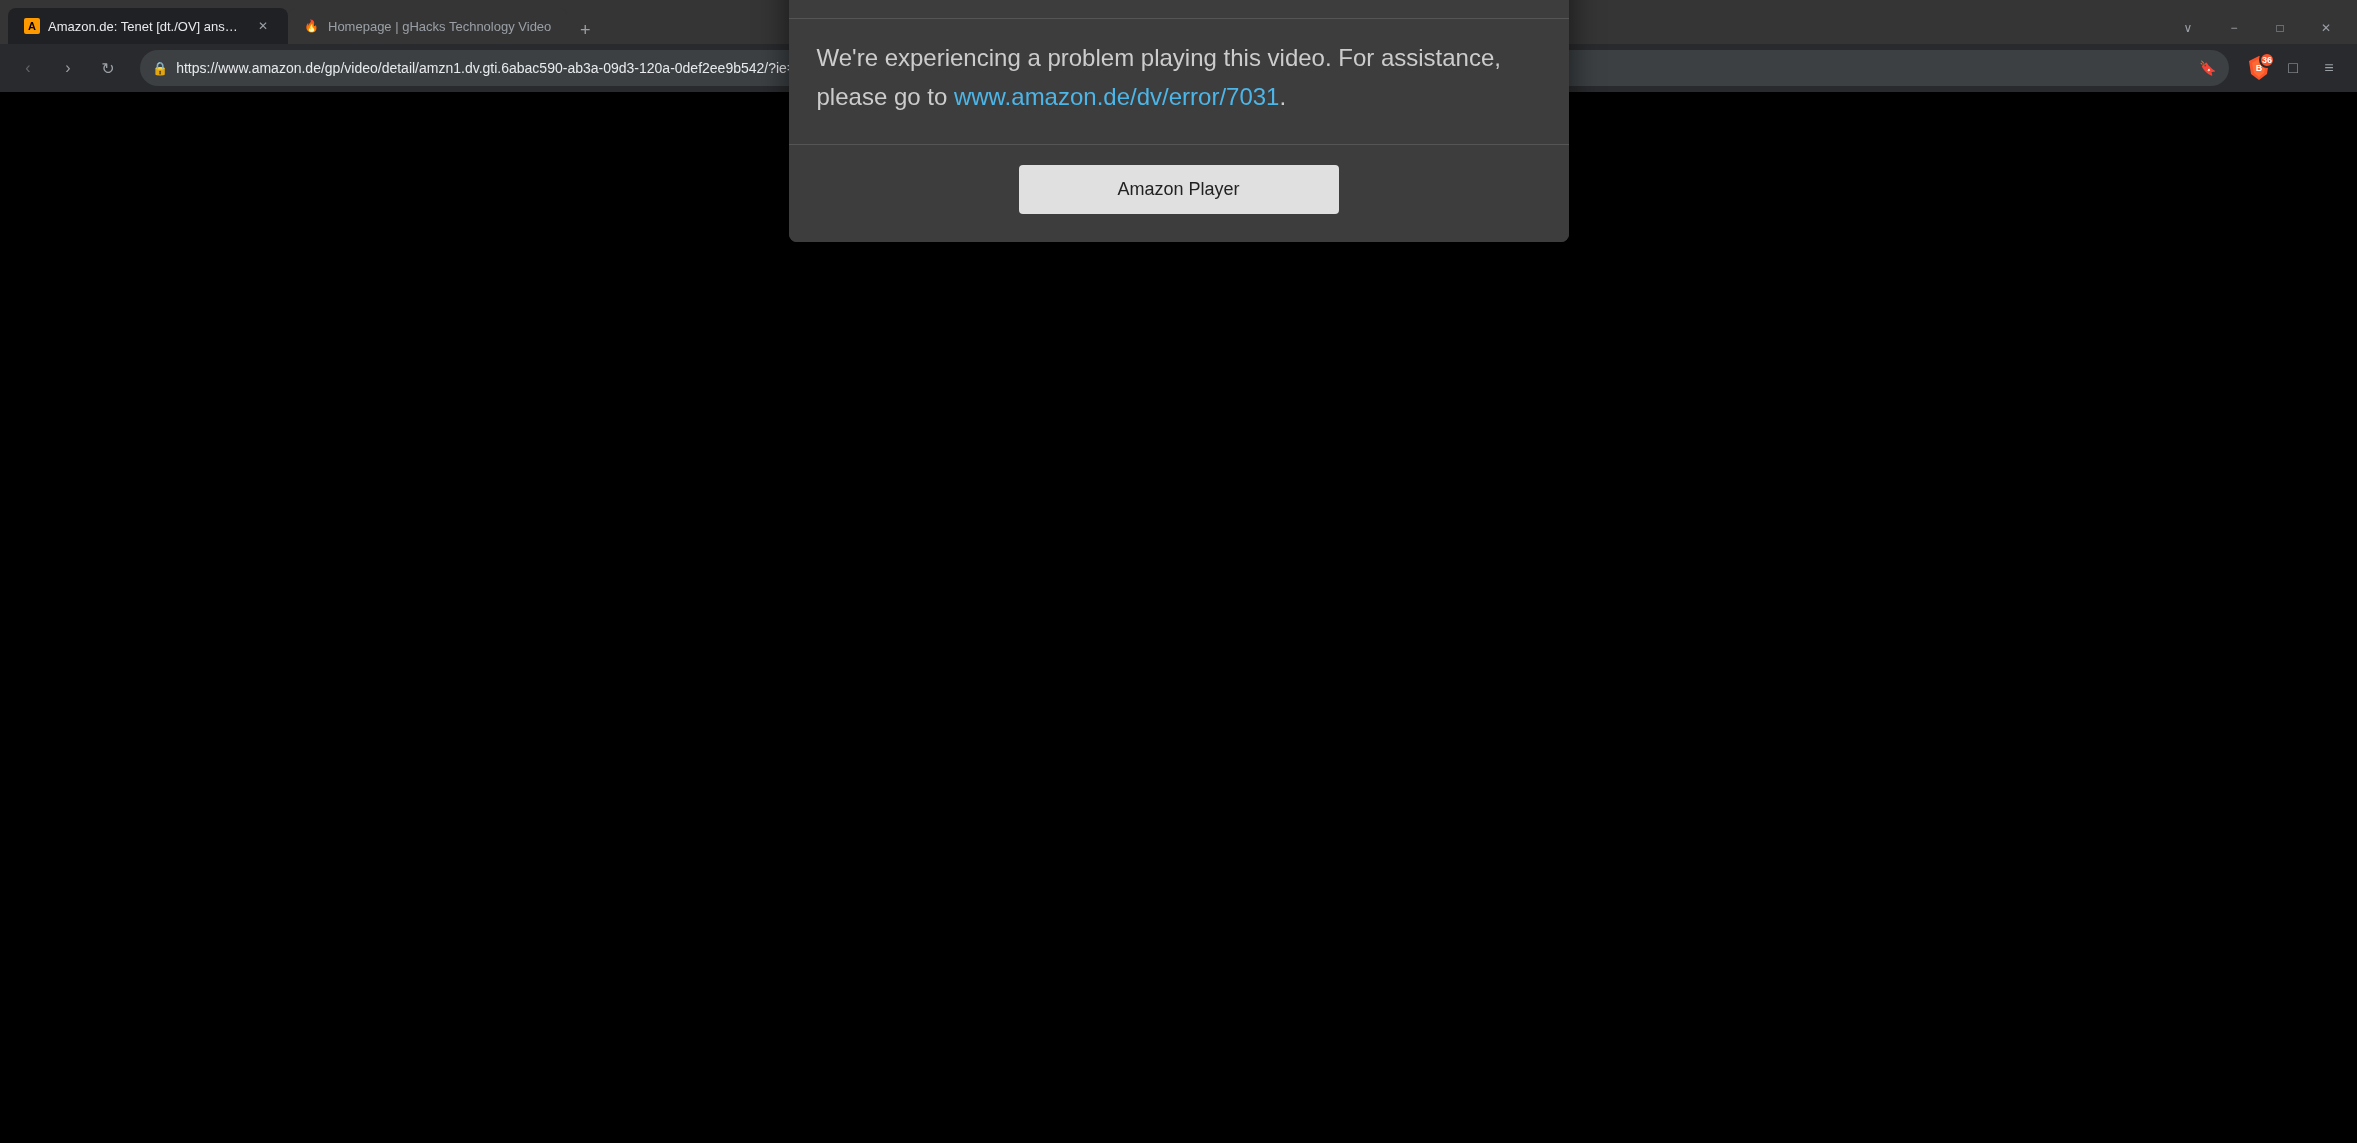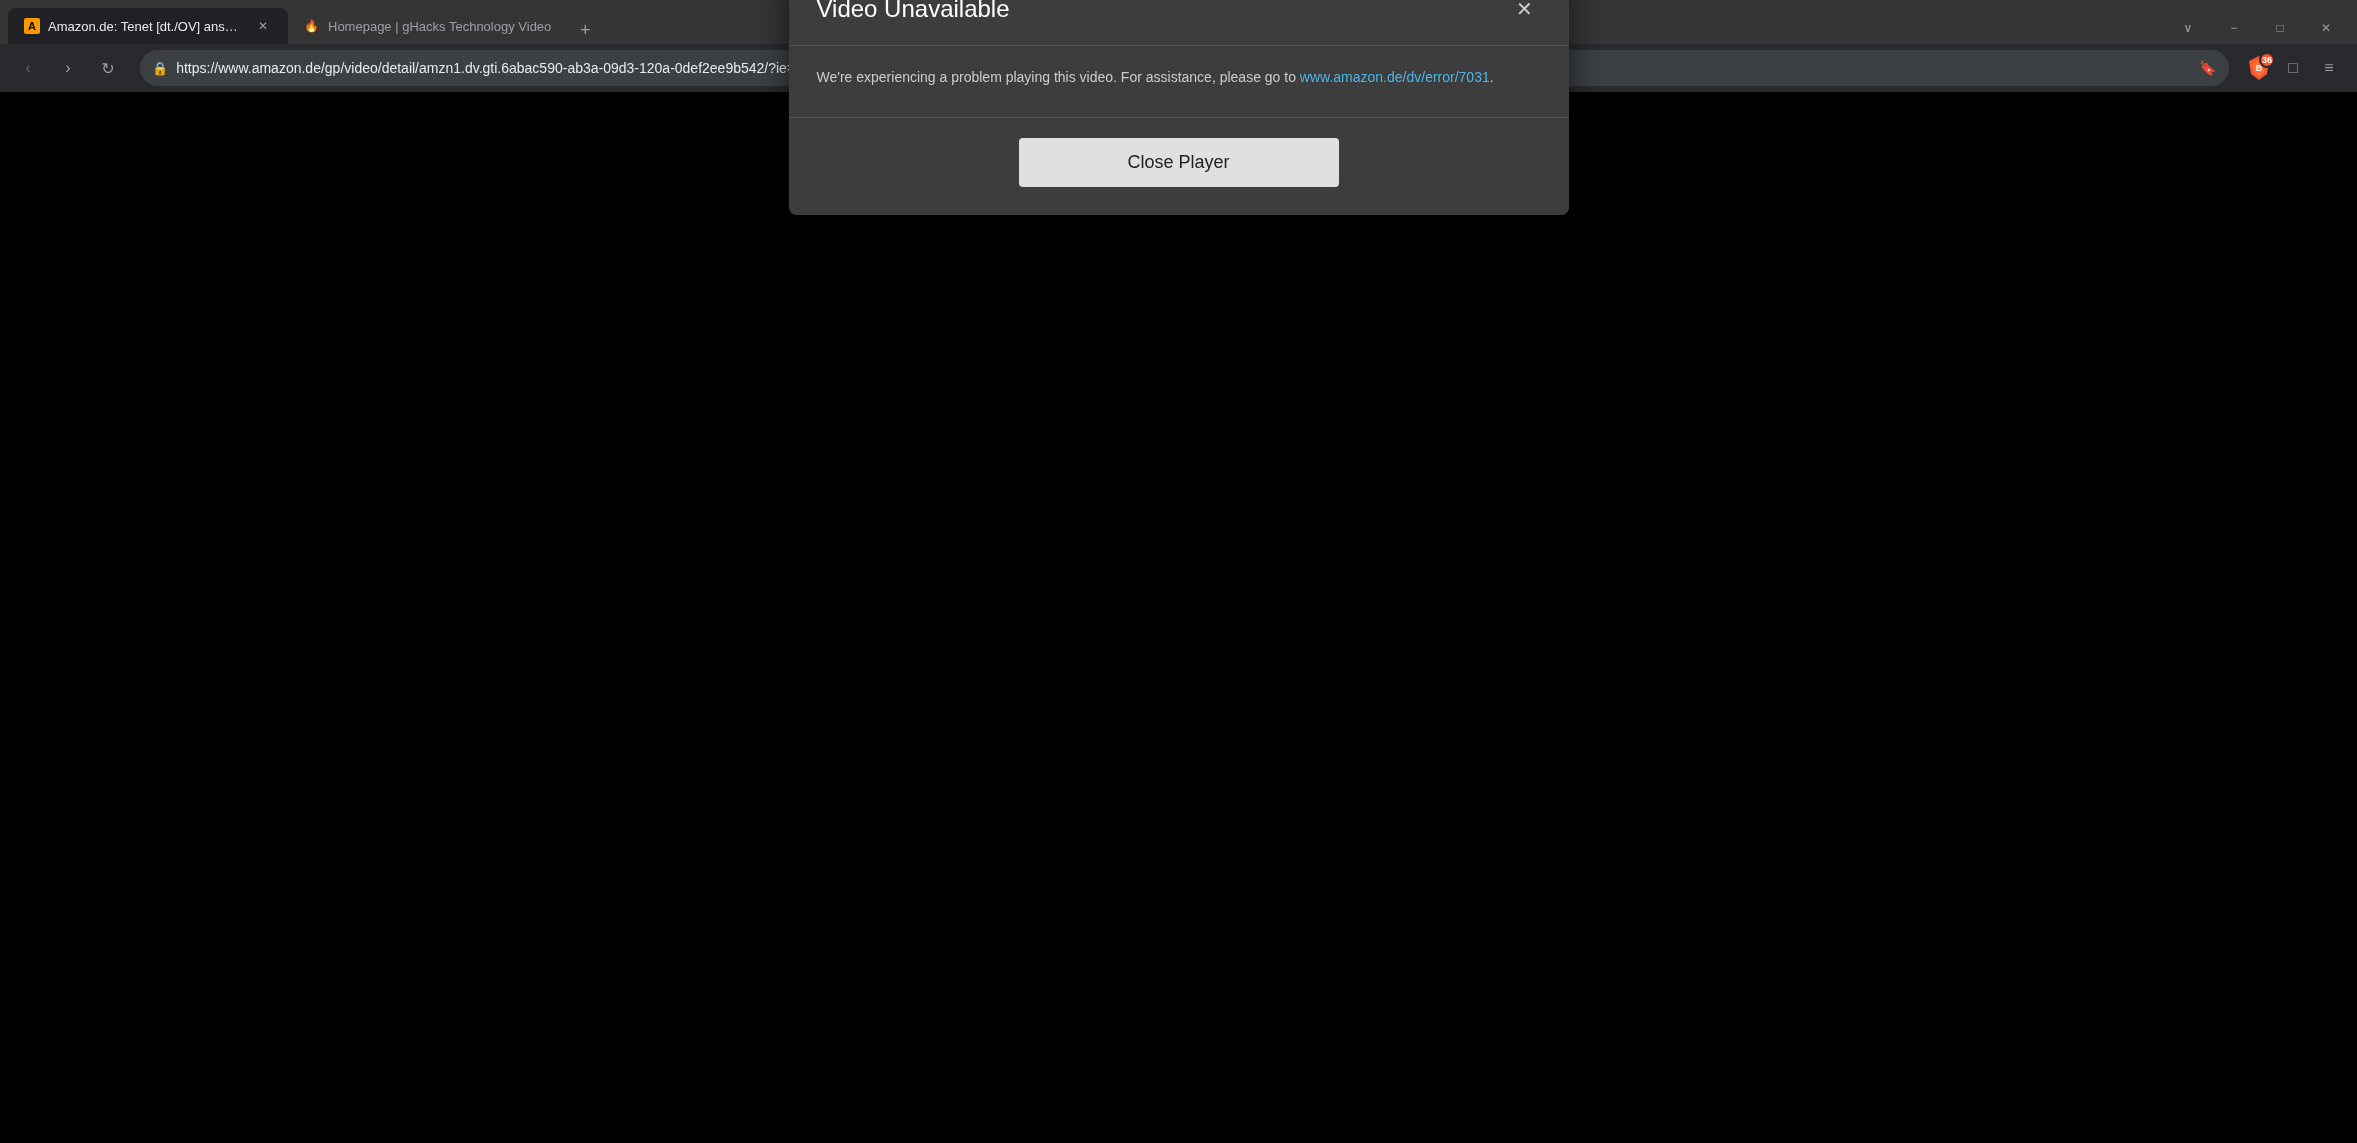--- a/index.html
+++ b/index.html
@@ -269,21 +269,21 @@
       border-radius: 4px;
     }
 
     .dialog-body {
       padding: 20px 28px 28px 28px;
       border-top: 1px solid #555;
     }
 
     .dialog-message {
       color: #ccc;
-      font-size: 14px;
+      font-size: 24px;
       line-height: 1.6;
     }
 
     .dialog-link {
       color: #4db6e8;
       text-decoration: none;
     }
 
     .dialog-footer {
       background: #3d3d3d;
@@ -403,21 +403,21 @@
 
         <div class="dialog-body">
           <p class="dialog-message">
             <span>We're experiencing a problem playing this video. For assistance,
 please go to </span><a class="dialog-link" href="#">www.amazon.de/dv/error/7031</a><span>.</span>
           </p>
         </div>
 
         <div class="dialog-footer">
           <button class="close-player-btn">
-            <span>Close Player</span>
+            <span>Amazon Player</span>
           </button>
         </div>
 
       </div>
     </div>
 
   </div>
 </div>
 
 </body></html>

